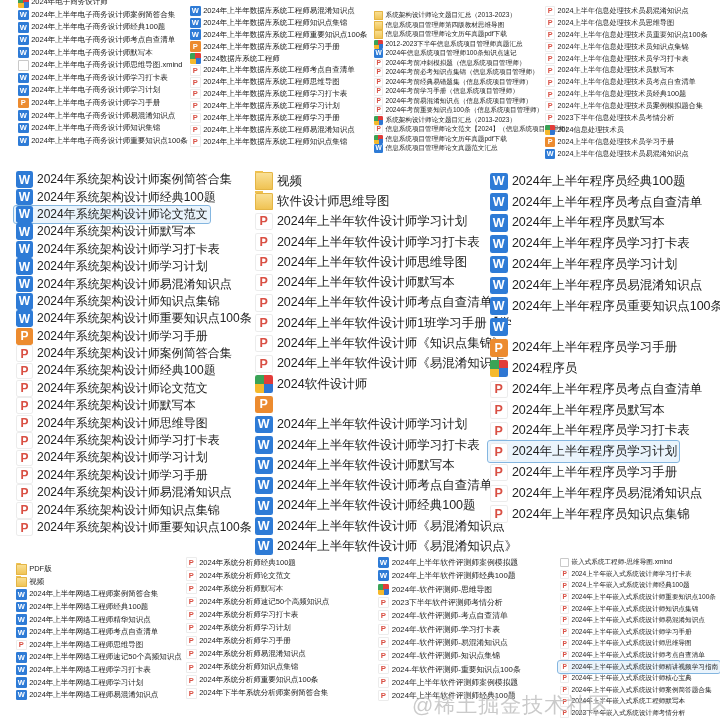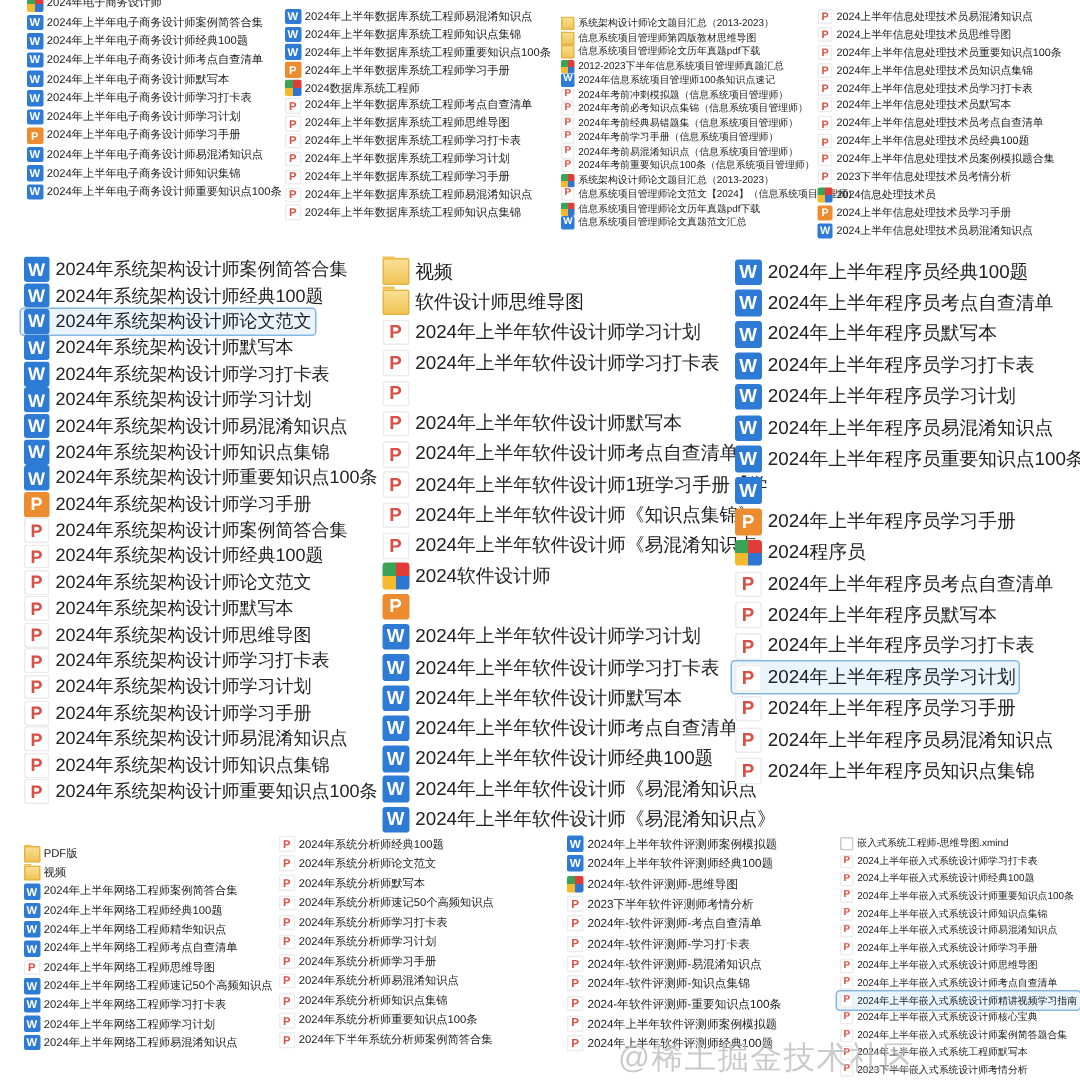--- a/index.html
+++ b/index.html
@@ -64,20 +64,24 @@
       </div>
       <div class="row" style="height: 12.6px;">
         <span class="ic ic-word">W</span>
         <span class="lb">2024年上半年电子商务设计师考点自查清单</span>
       </div>
       <div class="row" style="height: 12.6px;">
         <span class="ic ic-word">W</span>
         <span class="lb">2024年上半年电子商务设计师默写本</span>
       </div>
       <div class="row" style="height: 12.6px;">
+        <span class="ic ic-file"></span>
+        <span class="lb">2024年上半年电子商务设计师思维导图.xmind</span>
+      </div>
+      <div class="row" style="height: 12.6px;">
         <span class="ic ic-word">W</span>
         <span class="lb">2024年上半年电子商务设计师学习打卡表</span>
       </div>
       <div class="row" style="height: 12.6px;">
         <span class="ic ic-word">W</span>
         <span class="lb">2024年上半年电子商务设计师学习计划</span>
       </div>
       <div class="row" style="height: 12.6px;">
         <span class="ic ic-ppt">P</span>
         <span class="lb">2024年上半年电子商务设计师学习手册</span>
@@ -359,20 +363,21 @@
       <div class="row" style="height: 20.3px;">
         <span class="ic ic-pdf">P</span>
         <span class="lb">2024年上半年软件设计师学习计划</span>
       </div>
       <div class="row" style="height: 20.3px;">
         <span class="ic ic-pdf">P</span>
         <span class="lb">2024年上半年软件设计师学习打卡表</span>
       </div>
       <div class="row" style="height: 20.3px;">
         <span class="ic ic-pdf">P</span>
+        <span class="lb">2024年上半年软件设计师思维导图</span>
       </div>
       <div class="row" style="height: 20.3px;">
         <span class="ic ic-pdf">P</span>
         <span class="lb">2024年上半年软件设计师默写本</span>
       </div>
       <div class="row" style="height: 20.3px;">
         <span class="ic ic-pdf">P</span>
         <span class="lb">2024年上半年软件设计师考点自查清单</span>
       </div>
       <div class="row" style="height: 20.3px;">

